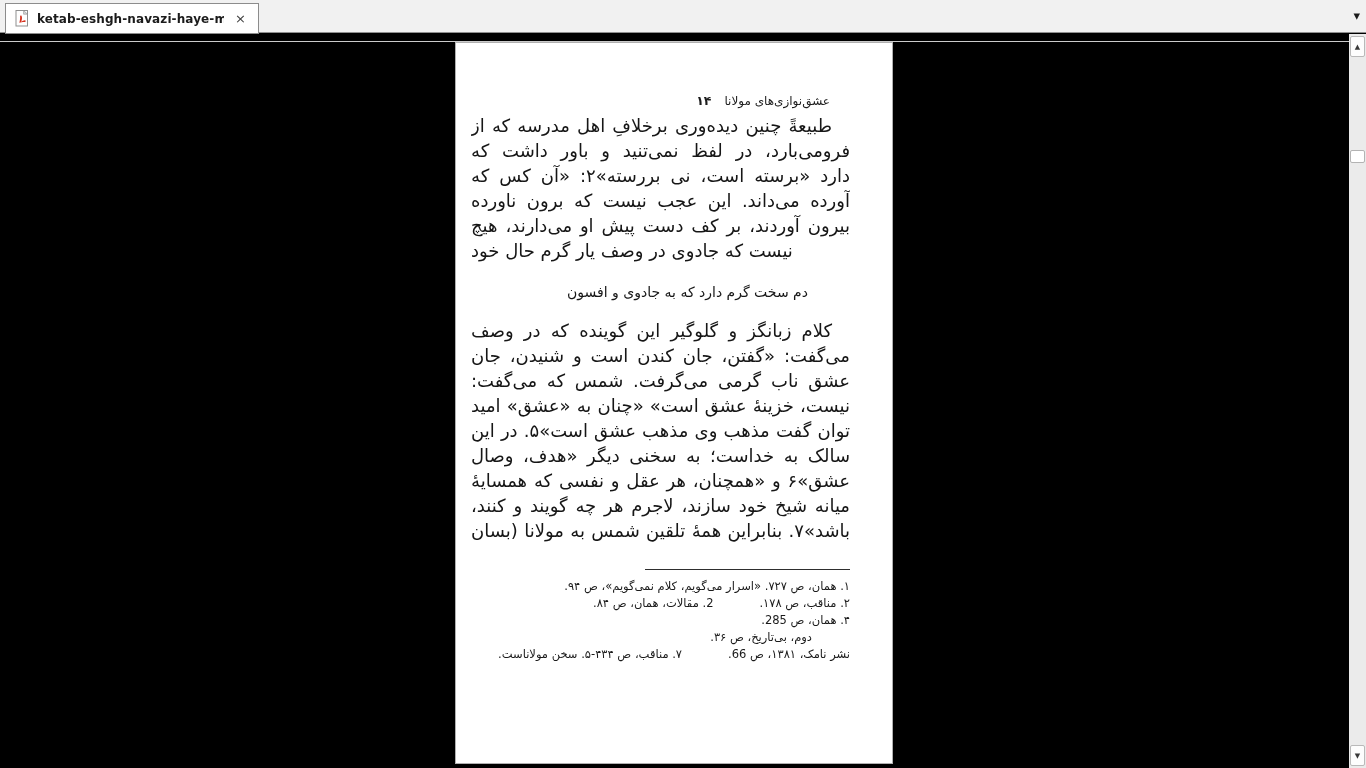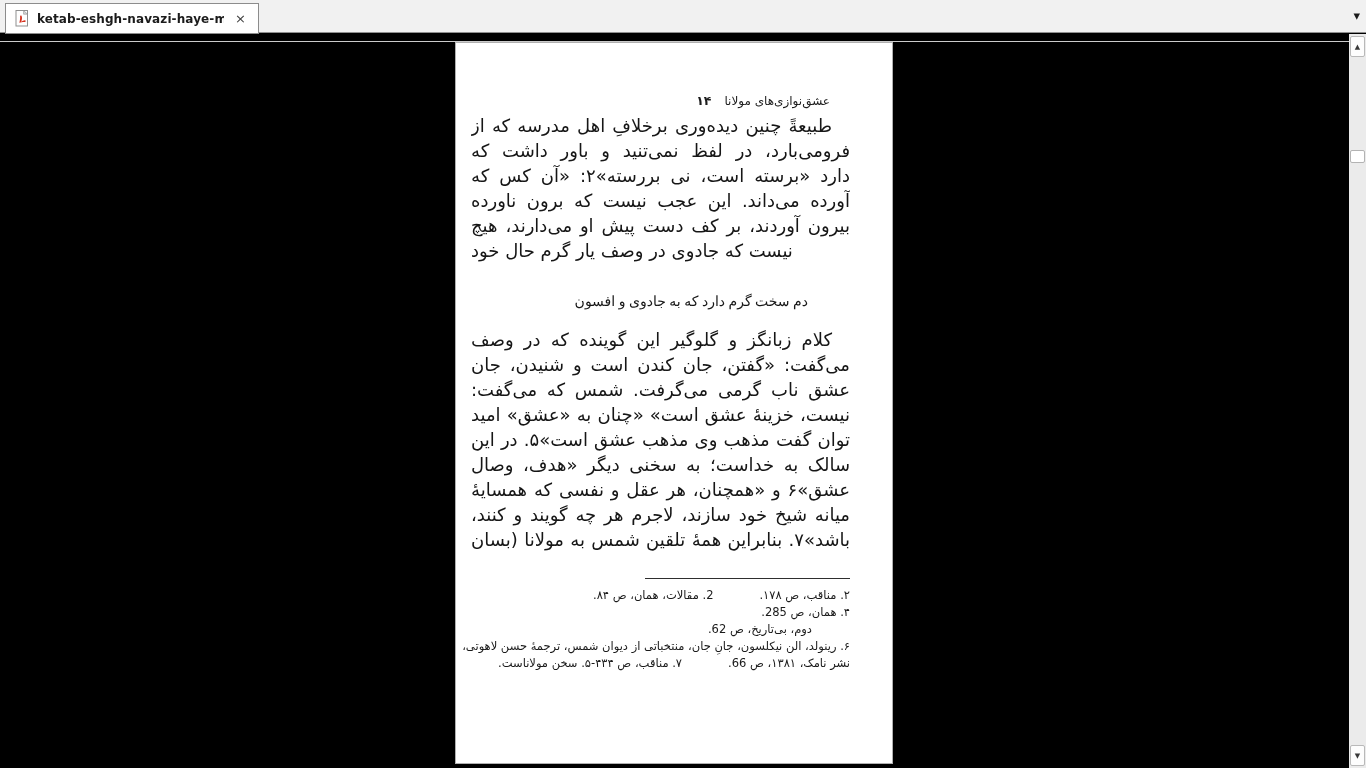--- a/index.html
+++ b/index.html
@@ -43,21 +43,21 @@
   }
   .runhead .num{font-weight:700;font-size:12.5px;}
   .textcol{position:absolute;top:70px;right:42px;left:15px;}
   .para div{
     height:25px;line-height:25px;font-size:18px;
     text-align:justify;text-align-last:justify;overflow:hidden;
   }
   [data-repeat="page.paragraph1"] div:first-child,
   [data-repeat="page.paragraph2"] div:first-child{padding-right:18px;}
   [data-repeat="page.paragraph1"] div:last-child{text-align:left;text-align-last:left;}
-  .verse{margin-top:25px;font-family:Liberation Serif, serif;}
+  .verse{margin-top:16px;}
   .verse div{height:27px;line-height:27px;font-size:14px;white-space:nowrap;overflow:hidden;}
   [data-repeat="page.verse"] div:nth-child(1){text-align:right;padding-left:27px;text-align-last:right;direction:rtl;text-align:left;}
   [data-repeat="page.verse"] div:nth-child(1){text-align:right;padding-right:42px;padding-left:0;}
   [data-repeat="page.verse"] div:nth-child(2){text-align:left;padding-left:2px;}
   .p2{margin-top:12px;}
   .fn-rule{
     width:205px;height:1px;background:#2e2e2e;
     margin:26px 0 0 auto;margin-right:0;
   }
   .footnotes{margin-top:8px;}
@@ -131,31 +131,31 @@
           <div>نیست، خزینهٔ عشق است» «چنان به «عشق» امید بسته و عنایت دارد که</div>
           <div>توان گفت مذهب وی مذهب عشق است»۵. در این مذهب، عشق رهبر</div>
           <div>سالک به خداست؛ به سخنی دیگر «هدف، وصال حق است از راه</div>
           <div>عشق»۶ و «همچنان، هر عقل و نفسی که همسایهٔ عشق شوند و او را در</div>
           <div>میانه شیخ خود سازند، لاجرم هر چه گویند و کنند، مبارک و متبرک</div>
           <div>باشد»۷. بنابراین همهٔ تلقین شمس به مولانا (بسان تلقین ذکر کردن شیخ،</div>
         </div>
       <div class="fn-rule"></div>
       <div class="footnotes" data-repeat="page.footnotes">
           <div class="fn-row">
+            <span>۱. همان، ص ۷۲۷. «اسرار می‌گویم، کلام نمی‌گویم»، ص ۹۴.</span>
+          </div>
+          <div class="fn-row">
             <span>۲. مناقب، ص ۱۷۸.</span>
             <span>2. مقالات، همان، ص ۸۴.</span>
           </div>
           <div class="fn-row">
             <span>۴. همان، ص 285.</span>
           </div>
           <div class="fn-row fn-indent">
-            <span>دوم، بی‌تاریخ، ص 62.</span>
-          </div>
-          <div class="fn-row">
-            <span>۶. رینولد، الن نیکلسون، جانِ جان، منتخباتی از دیوان شمس، ترجمهٔ حسن لاهوتی،</span>
+            <span>دوم، بی‌تاریخ، ص ۳۶.</span>
           </div>
           <div class="fn-row">
             <span>نشر نامک، ۱۳۸۱، ص 66.</span>
             <span>۷. مناقب، ص ۴۳۴-۵. سخن مولاناست.</span>
           </div>
         </div>
     </div>
   </div>
 
   <div class="scrollbar">

